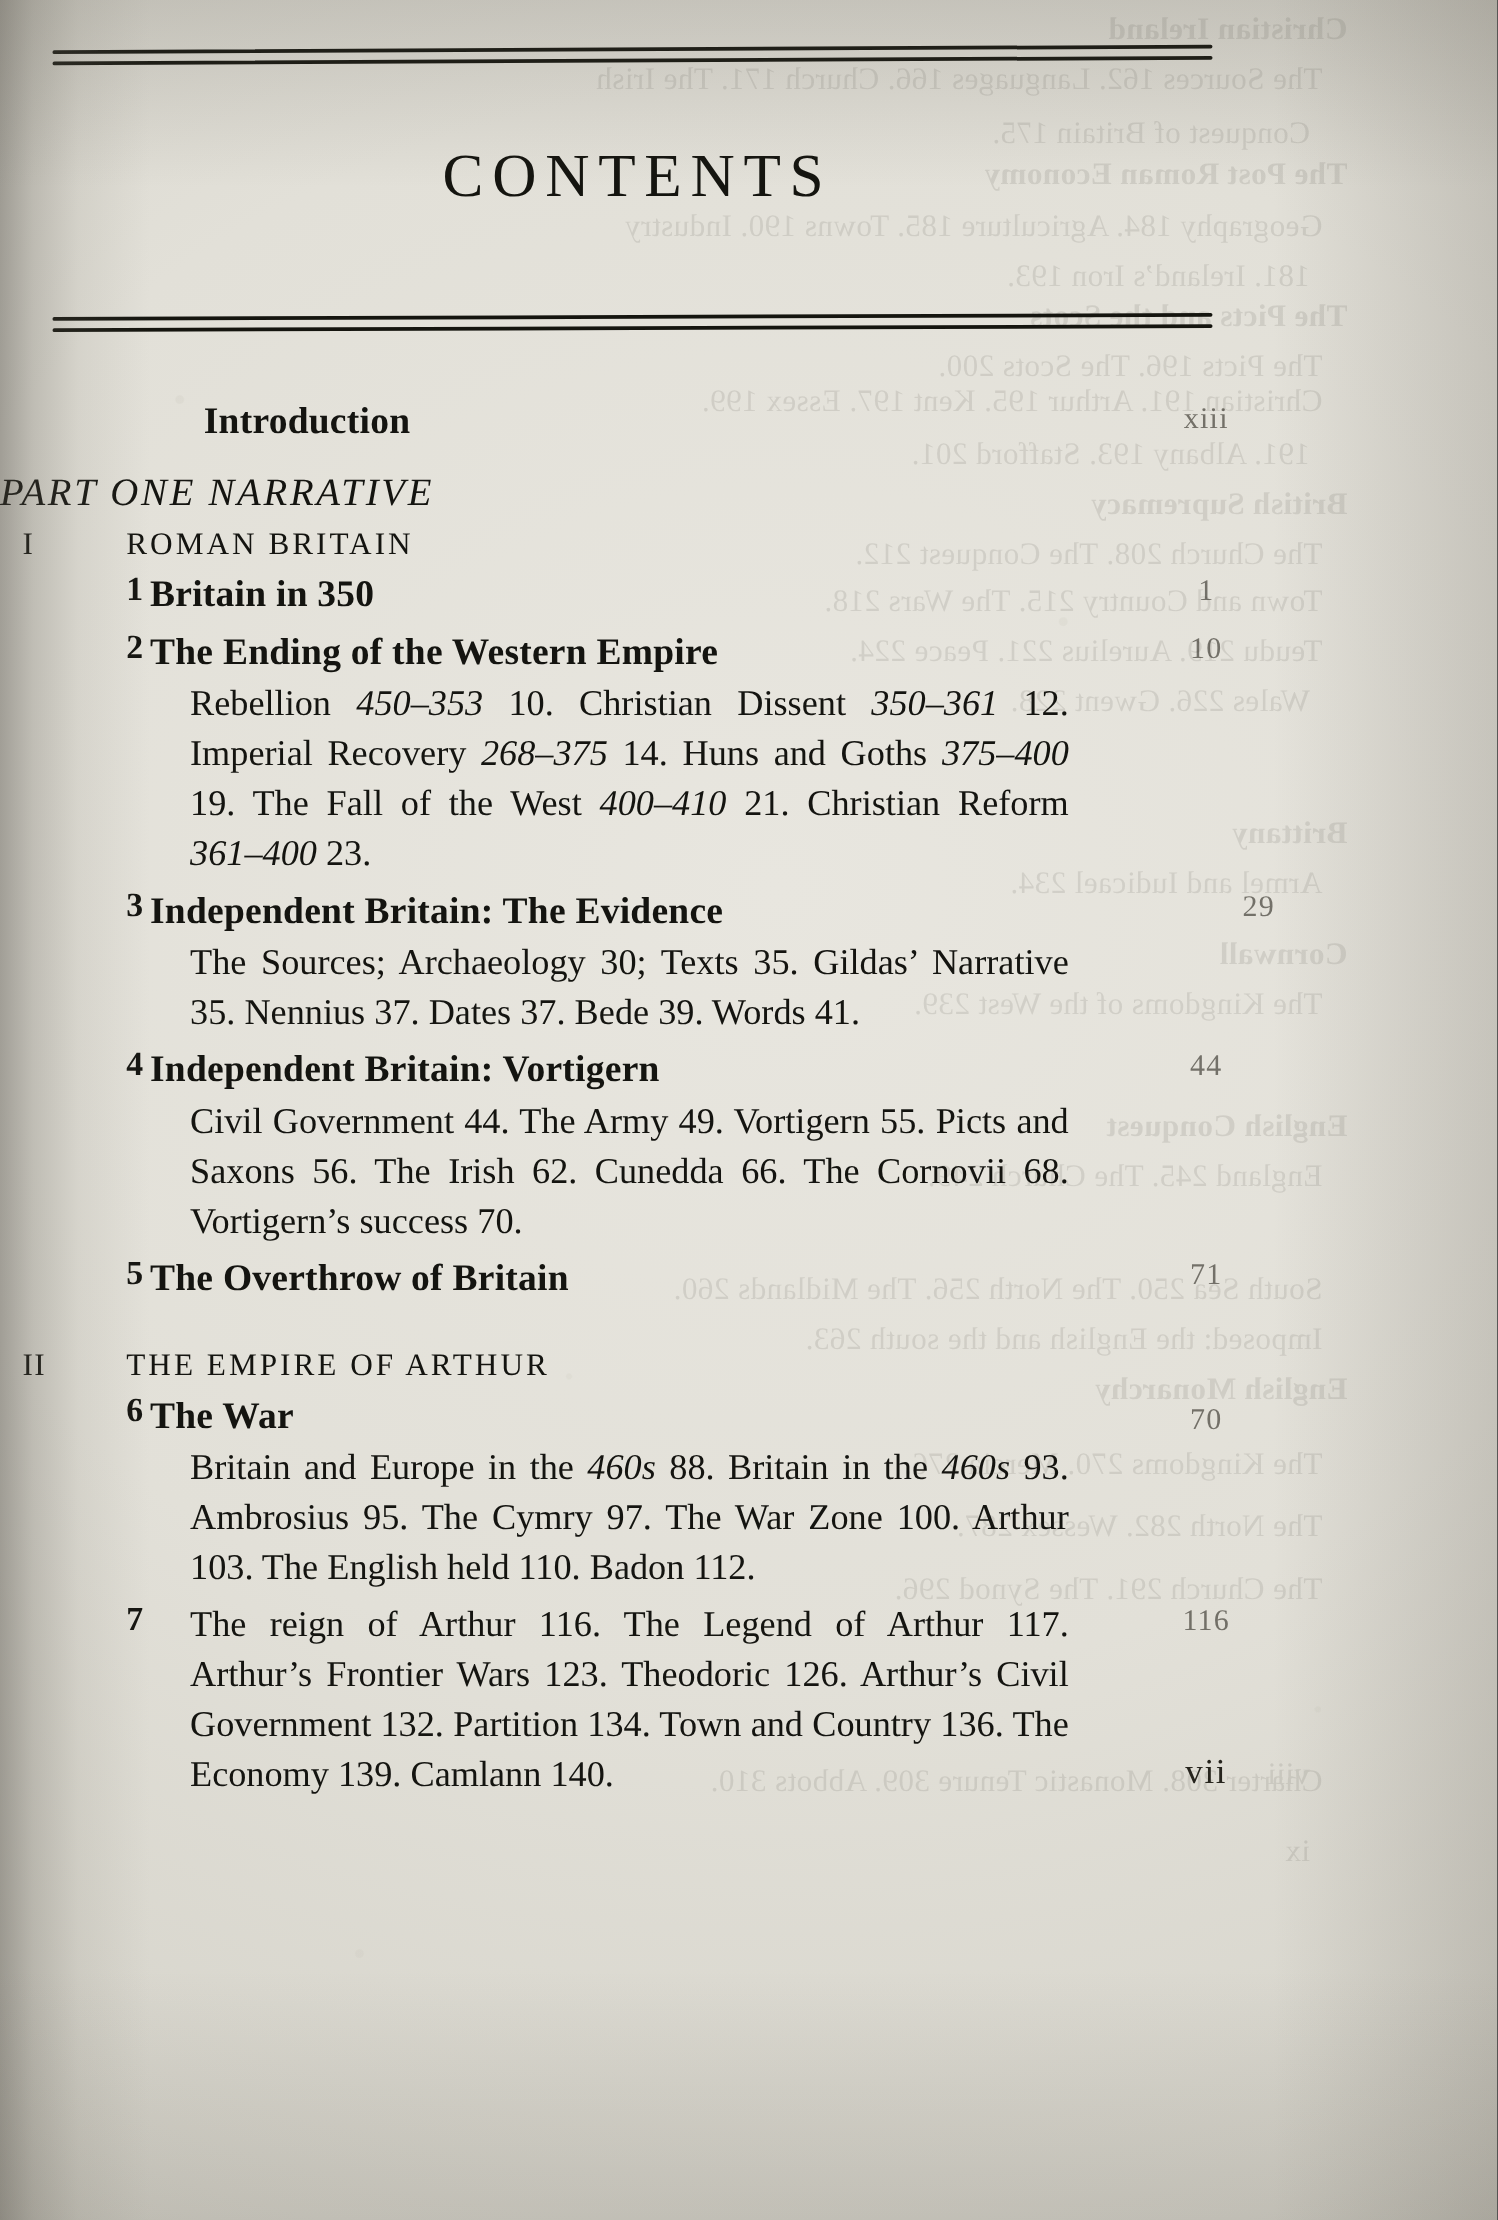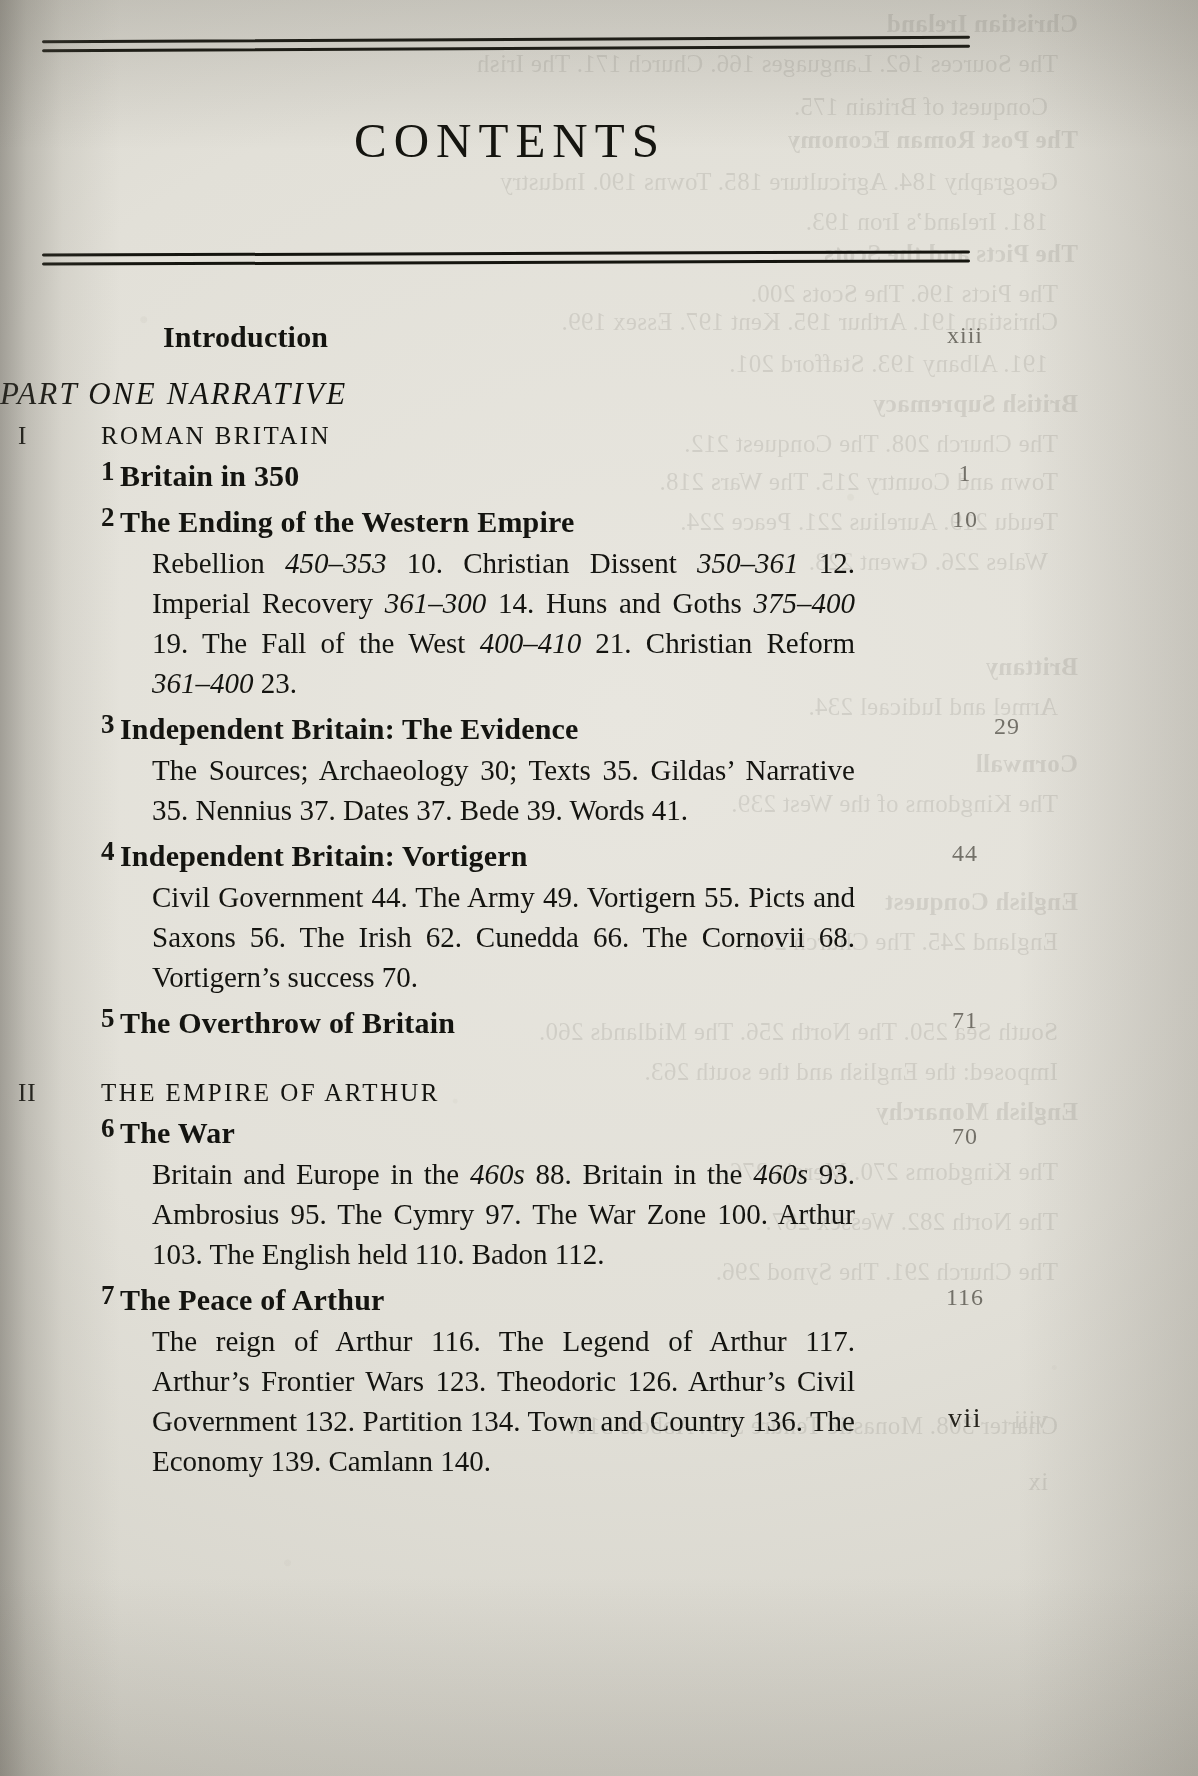--- a/index.html
+++ b/index.html
@@ -196,21 +196,21 @@
         <div class="pgnum pg-faint" style="top:4px;">1</div>
       </div>
 
       <div class="chap">
         <span class="cn">2</span>
         <div class="ctitle">The Ending of the Western Empire</div>
         <div class="pgnum pg-faint" style="top:4px;">10</div>
       </div>
       <div class="desc">
         Rebellion <i>450–353</i> 10. Christian Dissent <i>350–361</i> 12.
-        Imperial Recovery <i>361–300</i> 14. Huns and Goths <i>375–400</i> 19.
+        Imperial Recovery <i>268–375</i> 14. Huns and Goths <i>375–400</i> 19.
         The Fall of the West <i>400–410</i> 21. Christian Reform <i>361–400</i> 23.
       </div>
 
       <div class="chap">
         <span class="cn">3</span>
         <div class="ctitle">Independent Britain: The Evidence</div>
         <div class="pgnum pg-faint" style="top:4px;text-align:right;">29</div>
       </div>
       <div class="desc">The Sources; Archaeology 30; Texts 35. Gildas’ Narrative 35. Nennius 37. Dates 37. Bede 39. Words 41.</div>
 
@@ -237,21 +237,20 @@
         <div class="ctitle">The War</div>
         <div class="pgnum pg-faint" style="top:10px;">70</div>
       </div>
       <div class="desc">
         Britain and Europe in the <i>460s</i> 88. Britain in the <i>460s</i> 93.
         Ambrosius 95. The Cymry 97. The War Zone 100. Arthur 103. The English held 110. Badon 112.
       </div>
 
       <div class="chap">
         <span class="cn">7</span>
-        <div class="ctitle">The Peace of Arthur</div>
         <div class="pgnum pg-faint" style="top:4px;text-align:center;">116</div>
       </div>
       <div class="desc">The reign of Arthur 116. The Legend of Arthur 117. Arthur’s Frontier Wars 123. Theodoric 126. Arthur’s Civil Government 132. Partition 134. Town and Country 136. The Economy 139. Camlann 140.</div>
 
     </div>
 
     <div class="folio"><span>vii</span></div>
 
   </div>
 

